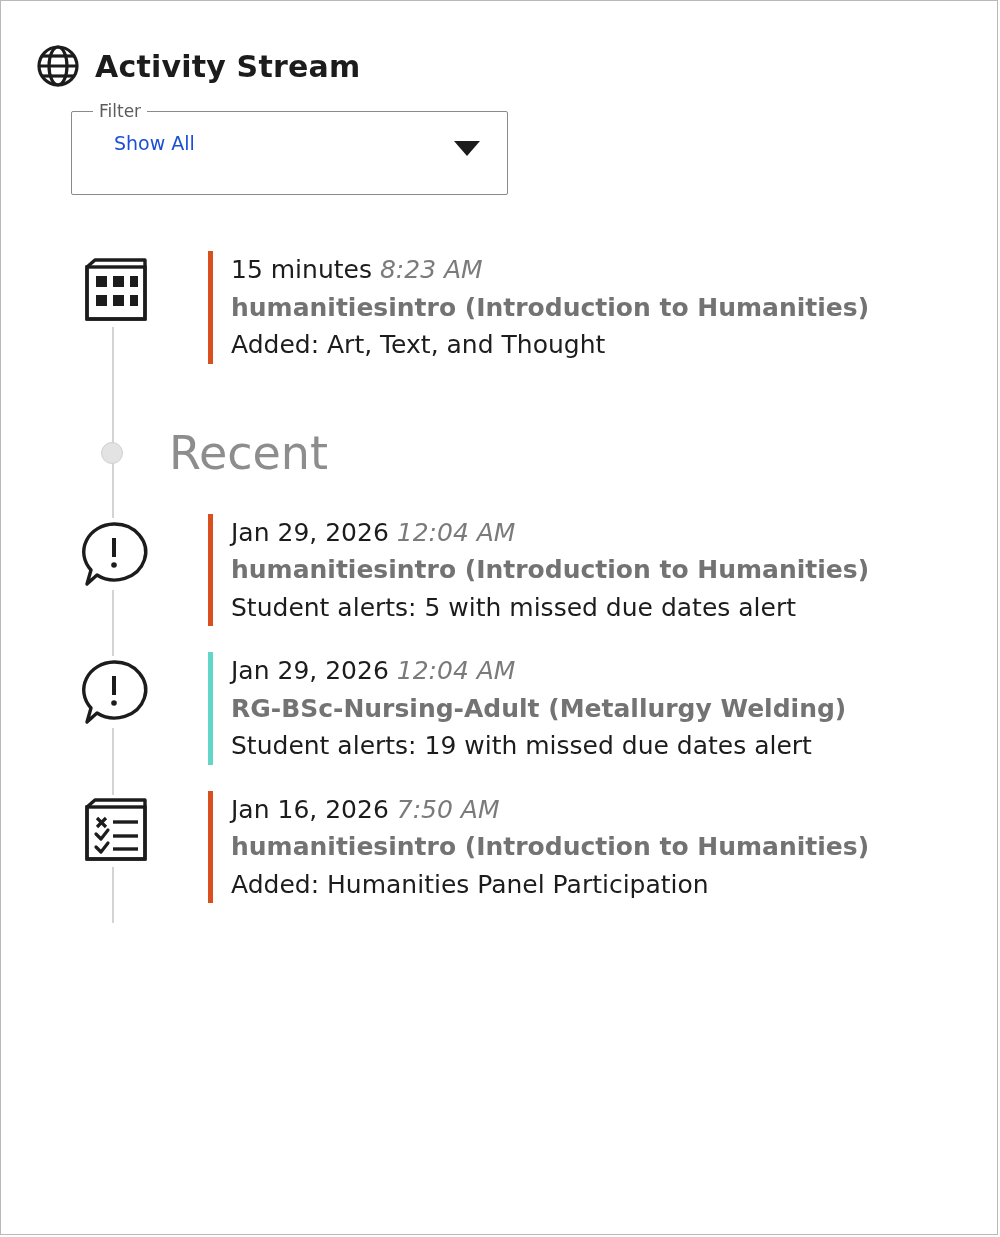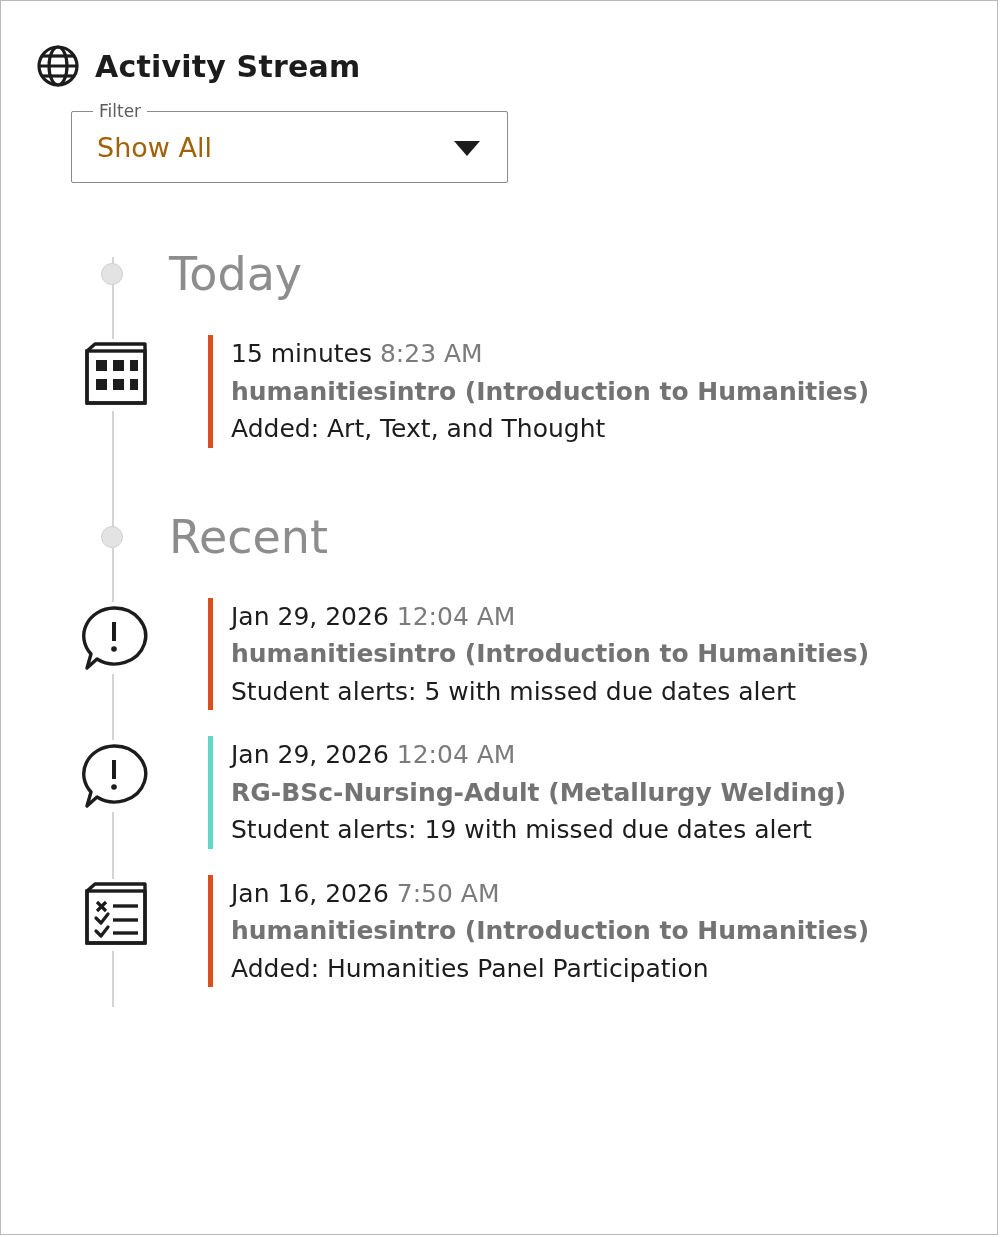--- a/index.html
+++ b/index.html
@@ -41,21 +41,21 @@
     font-weight: bold;
     letter-spacing: 0.2px;
     color: #1c1c1c;
   }
 
   
   .filter-wrap {
     position: relative;
     margin: 24px 0 0 70px;
     width: 437px;
-    height: 72px;
+    height: 84px;
     border-radius: 11px;
   }
   .filter-box {
     position: absolute;
     inset: 0;
     border: 1px solid #8a8a8a;
     border-radius: 2px;
     box-sizing: border-box;
     background: #fff;
   }
@@ -63,24 +63,24 @@
     position: absolute;
     left: 22px;
     top: -10px;
     background: #fff;
     padding: 0 6px;
     font-size: 17px;
     color: #5c5c5c;
   }
   .filter-value {
     position: absolute;
-    left: 26px;
+    left: 43px;
     top: 21px;
-    font-size: 27px;
-    color: #a16207;
+    font-size: 19px;
+    color: #1d4ed8;
   }
   .filter-caret {
     position: absolute;
     right: 28px;
     top: 30px;
     width: 0;
     height: 0;
     border-left: 13px solid transparent;
     border-right: 13px solid transparent;
     border-top: 15px solid #1c1c1c;
@@ -156,20 +156,21 @@
   .item-body.teal {
     border-left-color: #62d6c8;
   }
   .item-line1 {
     font-size: 25px;
     color: #1c1c1c;
     line-height: 1.5;
   }
   .item-line1 .time {
     color: #7b7b7b;
+    font-style: italic;
   }
   .item-line2 {
     font-size: 25px;
     font-weight: bold;
     color: #737373;
     line-height: 1.5;
   }
   .item-line3 {
     font-size: 25px;
     color: #1c1c1c;
@@ -199,24 +200,20 @@
     <div class="filter-box"></div>
     <div class="filter-legend">Filter</div>
     <div class="filter-value">Show All</div>
     <div class="filter-caret"></div>
   </div>
 
   <div class="timeline">
     <div class="timeline-rail"></div>
 
     <div class="group">
-      <div class="group-header">
-        <span class="group-dot"></span>
-        <span class="group-label">Today</span>
-      </div>
 
       <div class="item">
         <span class="item-icon">
           <svg viewBox="0 0 78 72" width="78" height="72" aria-hidden="true">
             <path d="M12 12 L20 5 L70 5 L70 64 L12 64 Z" fill="none" stroke="#1c1c1c" stroke-width="3.4" stroke-linejoin="round"></path>
             <rect x="12" y="12" width="58" height="52" fill="none" stroke="#1c1c1c" stroke-width="3.4"></rect>
             <rect x="21" y="21" width="11" height="11" fill="#1c1c1c"></rect>
             <rect x="38" y="21" width="11" height="11" fill="#1c1c1c"></rect>
             <rect x="55" y="21" width="8" height="11" fill="#1c1c1c"></rect>
             <rect x="21" y="40" width="11" height="11" fill="#1c1c1c"></rect>

